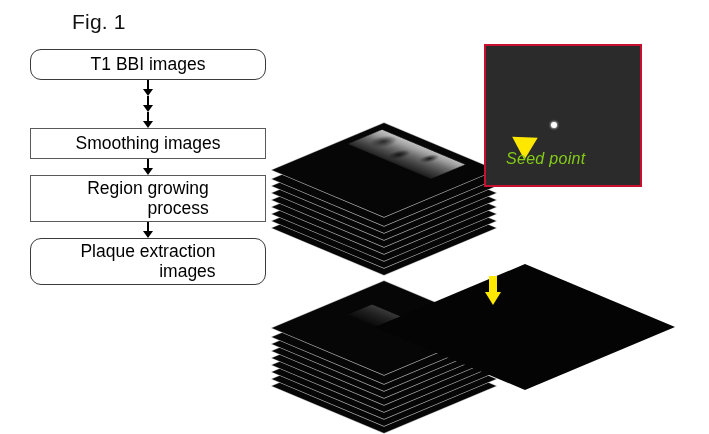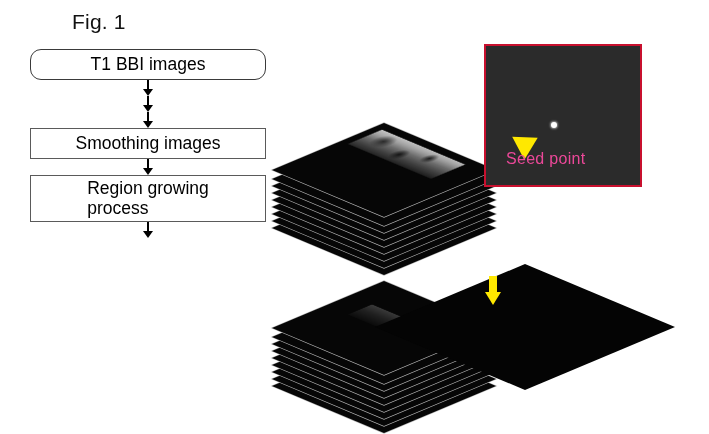--- a/index.html
+++ b/index.html
@@ -37,21 +37,21 @@
     width: 236px;
   }
   .fc-box {
     box-sizing: border-box;
     width: 236px;
     background: #ffffff;
     border: 1px solid #5a5a5a;
     display: flex;
     align-items: center;
     justify-content: center;
-    text-align: left;
+    text-align: right;
     font-size: 17.5px;
     line-height: 1.12;
     color: #000;
     padding: 3px 6px;
   }
   .fc-box.rounded {
     border-radius: 11px;
     border: 1.4px solid #3a3a3a;
   }
   .fc-box.one-line { height: 31px; }
@@ -217,25 +217,26 @@
     position: absolute;
     width: 0;
     height: 0;
     border-top: 13px solid transparent;
     border-bottom: 13px solid transparent;
     border-left: 22px solid #FFE800;
     transform: rotate(-28deg);
   }
   #seed-label {
     position: absolute;
-    color: #ec4899;
+    color: #84cc16;
     font-size: 16px;
     font-family: "Liberation Sans", sans-serif;
     white-space: nowrap;
     letter-spacing: 0.3px;
+    font-style: italic;
   }
 </style>
 </head>
 <body>
 
 <div id="fig-label">Fig. 1</div>
 
 <div id="flowchart">
 
   <div class="fc-box rounded one-line">
@@ -270,20 +271,23 @@
 
   <div class="fc-box two-line">
     <span class="txt">Region growing<br>process</span>
   </div>
 
   <div class="fc-arrow">
     <div class="stem"></div>
     <div class="head"></div>
   </div>
 
+  <div class="fc-box rounded two-line">
+    <span class="txt">Plaque extraction<br>images</span>
+  </div>
 
 </div>
 
 <div id="illustration">
 
   <div class="stack">
     <div class="slab outlined" style="left:28px; top:152px; width:112px; height:112px;">
       <div class="mri-sag faint"></div>
     </div>
     <div class="slab outlined" style="left:28px; top:145px; width:112px; height:112px;">

